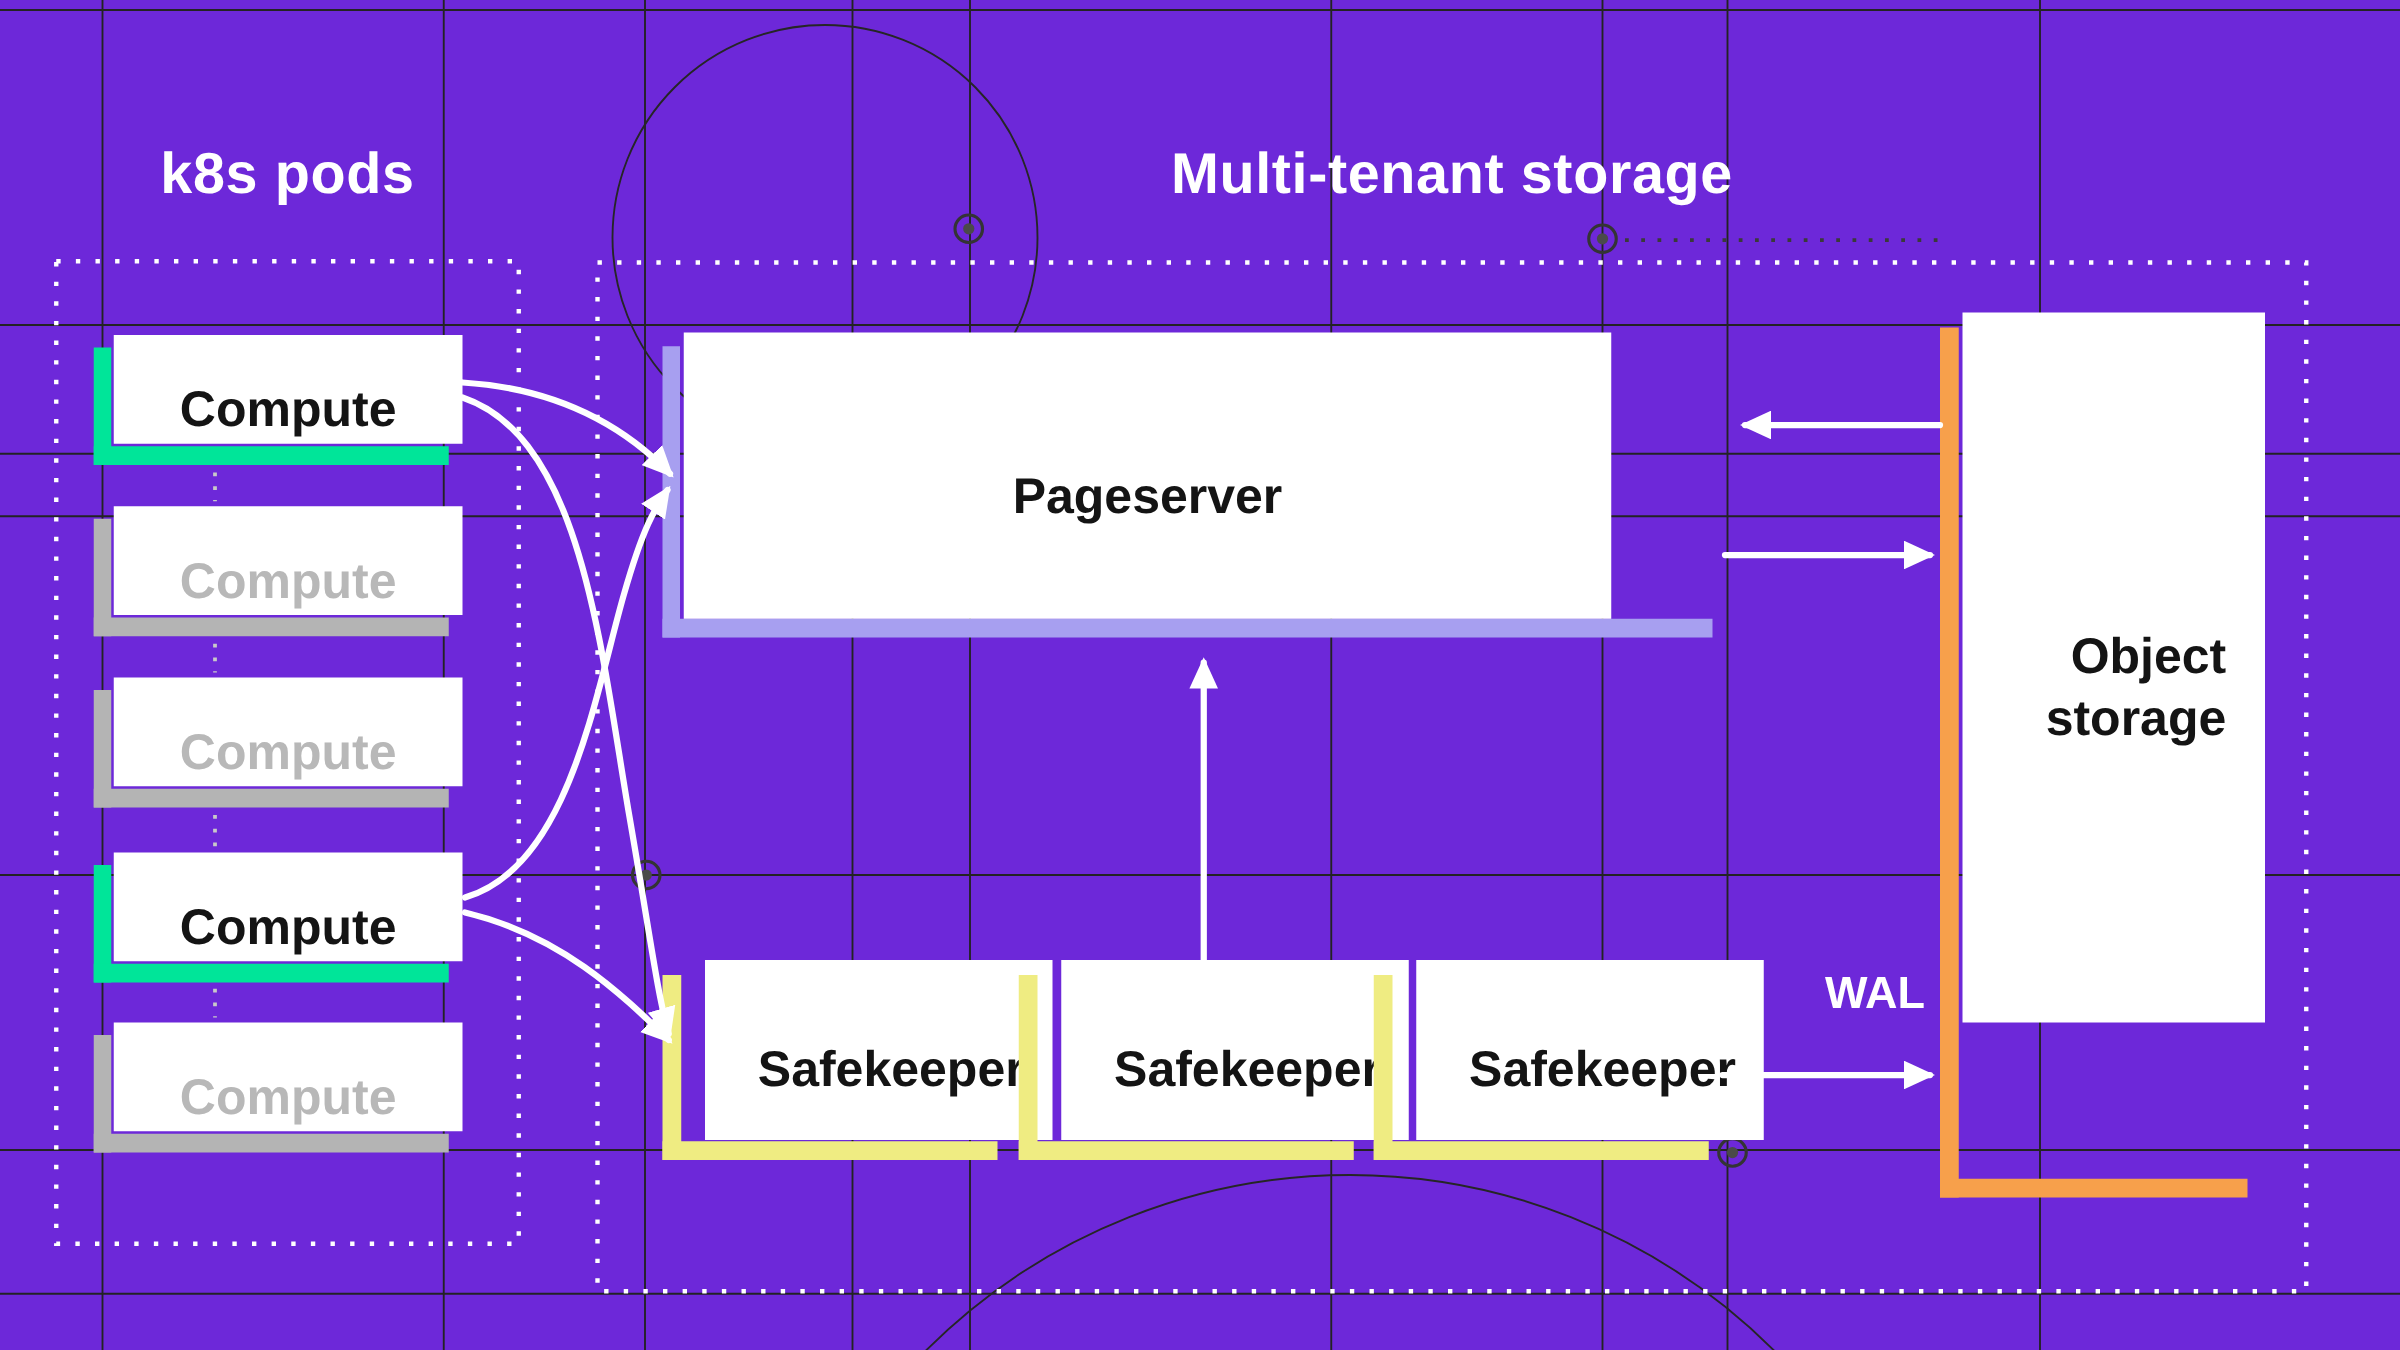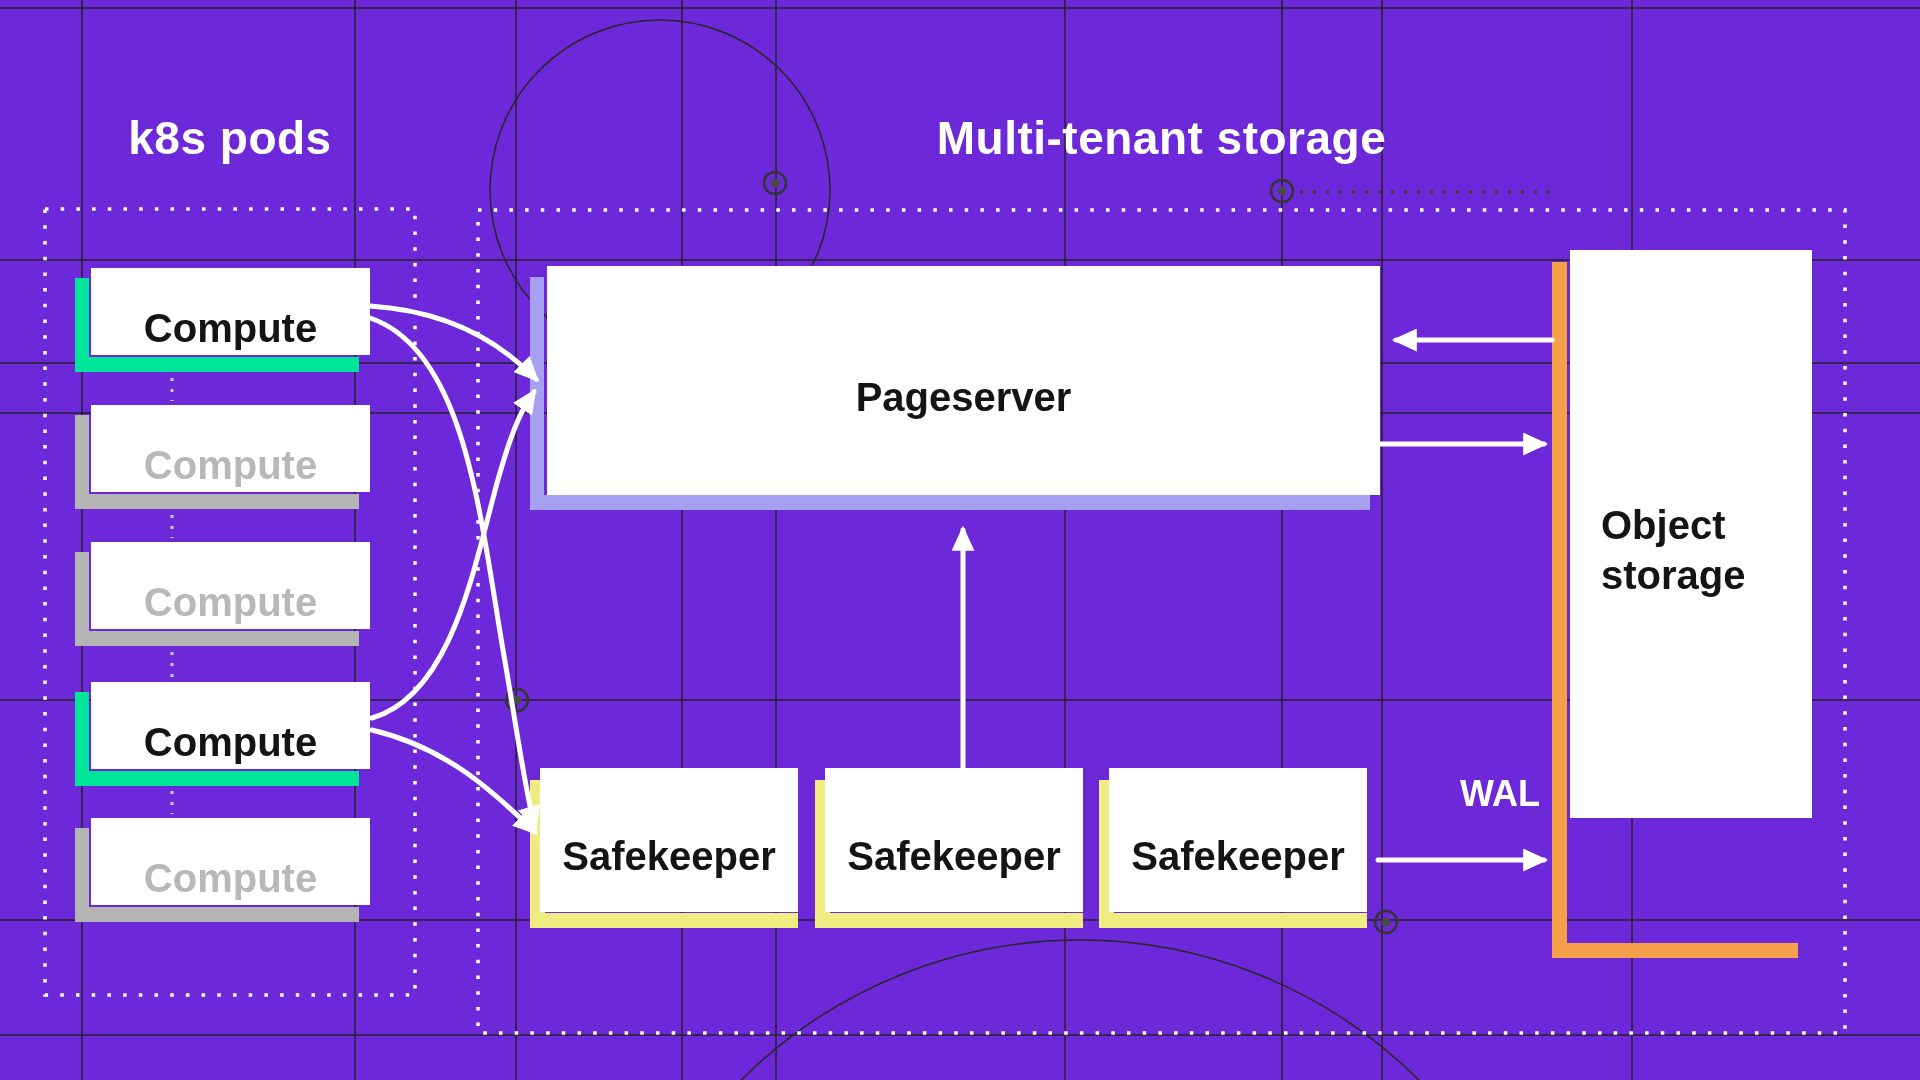--- a/index.html
+++ b/index.html
@@ -10,21 +10,21 @@
   #flow-arrows{z-index:3;pointer-events:none;}
 
   .section-title{position:absolute;z-index:2;color:#ffffff;font-size:46px;font-weight:700;
                  text-align:center;line-height:56px;letter-spacing:0.5px;}
   #k8s-title{left:45px;top:110px;width:370px;}
   #storage-title{left:478px;top:110px;width:1367px;}
 
   .box-wrap{position:absolute;z-index:2;}
   .accent-l,.accent-b{position:absolute;}
   .white-box{position:absolute;background:#ffffff;display:flex;align-items:center;justify-content:center;}
-  .box-label{font-size:40px;font-weight:700;color:#141414;text-align:left;line-height:50px;margin-top:32px;}
+  .box-label{font-size:40px;font-weight:700;color:#141414;text-align:right;line-height:50px;margin-top:32px;}
 
   
   .compute[data-state="active"] .accent-l,
   .compute[data-state="active"] .accent-b{background:#00e599;}
   .compute[data-state="inactive"] .accent-l,
   .compute[data-state="inactive"] .accent-b{background:#b4b4b4;}
   .compute[data-state="inactive"] .box-label{color:#b8b8b8;}
   .pageserver .accent-l,.pageserver .accent-b{background:#a79ff0;}
   .safekeeper .accent-l,.safekeeper .accent-b{background:#efec82;}
   .objstore .accent-l,.objstore .accent-b{background:#f7a04b;}
@@ -32,27 +32,27 @@
   
   .compute{left:75px;width:295px;height:104px;}
   .compute .accent-l{left:0;top:10px;width:14px;height:94px;}
   .compute .accent-b{left:0;top:89px;width:284px;height:15px;}
   .compute .white-box{left:16px;top:0;width:279px;height:87px;}
 
   
   .pageserver{left:530px;top:266px;width:850px;height:246px;}
   .pageserver .accent-l{left:0;top:11px;width:14px;height:233px;}
   .pageserver .accent-b{left:0;top:229px;width:840px;height:15px;}
-  .pageserver .white-box{left:17px;top:0;width:833px;height:229px;}
+  .pageserver .white-box{left:17px;top:0;width:742px;height:229px;}
 
   
   .safekeeper{top:768px;width:276px;height:161px;}
   .safekeeper .accent-l{left:0;top:12px;width:15px;height:148px;}
   .safekeeper .accent-b{left:0;top:145px;width:268px;height:15px;}
-  .safekeeper .white-box{left:10px;top:0;width:258px;height:144px;}
+  .safekeeper .white-box{left:34px;top:0;width:258px;height:144px;padding-left:20px;}
 
   
   .objstore{left:1552px;top:250px;width:260px;height:708px;}
   .objstore .accent-l{left:0;top:12px;width:15px;height:696px;}
   .objstore .accent-b{left:0;top:693px;width:246px;height:15px;}
   .objstore .white-box{left:18px;top:0;width:242px;height:568px;}
   .objstore .box-label{width:180px;}
 
   .flow-label{position:absolute;z-index:4;color:#ffffff;font-size:36px;font-weight:700;line-height:40px;}
   #wal-stream-label{left:990px;top:616px;}

